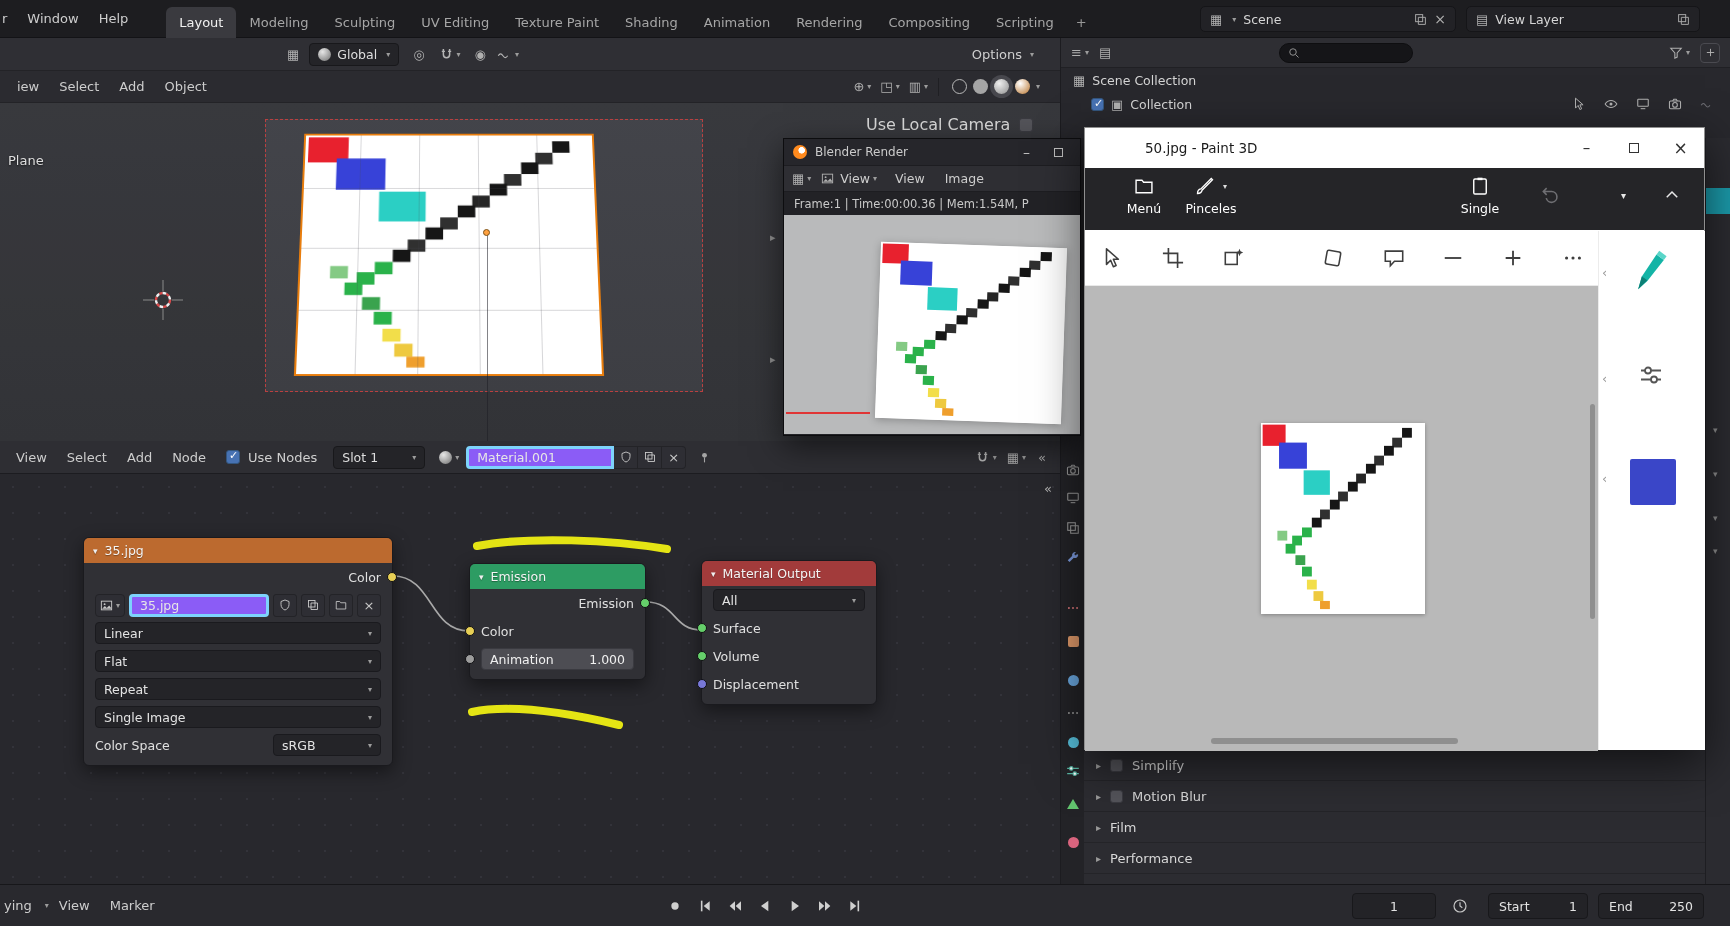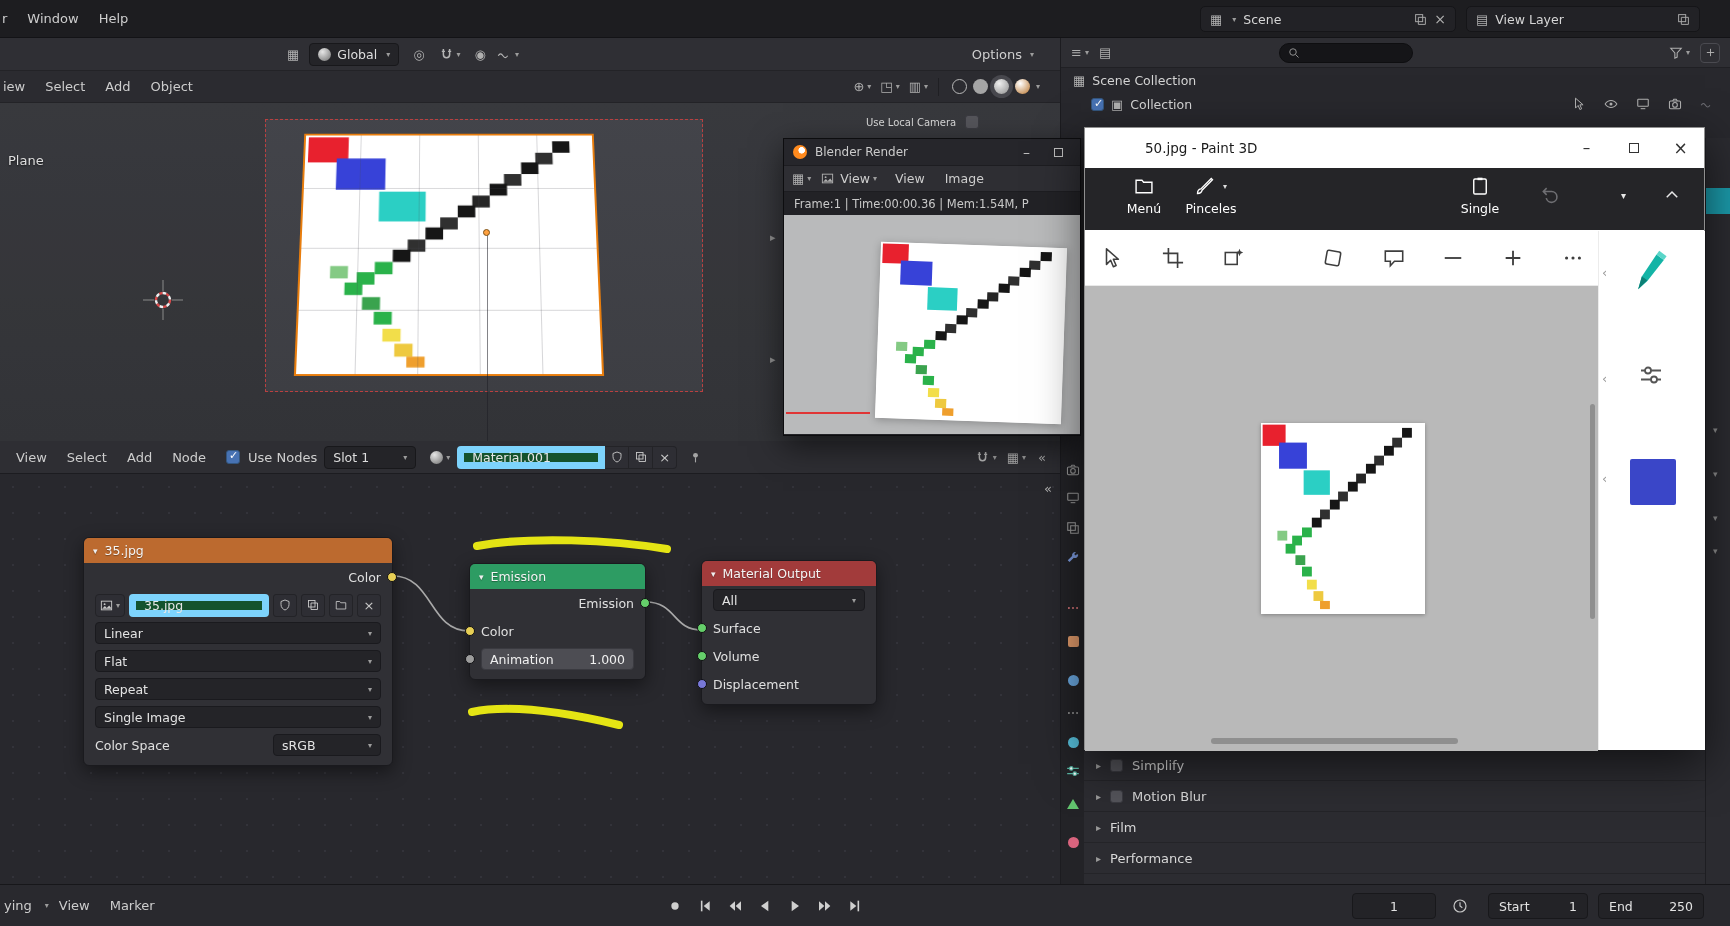--- a/index.html
+++ b/index.html
@@ -32,32 +32,32 @@
 .sph.on{box-shadow:0 0 0 4px #47474d}
 #vp-canvas{position:absolute;left:0;top:65px;right:0;bottom:0;overflow:hidden;background:linear-gradient(#43444a,#3c3d42)}
 .cam{position:absolute;left:265px;top:16px;width:438px;height:273px;border:1px dashed #b94040;box-shadow:0 0 0 2000px rgba(16,16,20,.22)}
 .plane3d{position:absolute;left:298px;top:22px;width:302px;height:250px;background:#fff;border:2px solid #e87d0d;transform:perspective(620px) rotateX(10deg);transform-origin:50% 62%}
 .plane3d .part{position:absolute;inset:0;filter:blur(.5px)}
 .pgrid{position:absolute;inset:0;background-image:linear-gradient(rgba(70,70,80,.22) 1px,transparent 1px),linear-gradient(90deg,rgba(70,70,80,.22) 1px,transparent 1px);background-size:61px 63px;background-position:-4px -6px}
 .vline{position:absolute;left:487px;top:130px;width:1px;height:208px;background:rgba(30,30,36,.55)}
 .odot{position:absolute;left:483px;top:126px;width:7px;height:7px;border-radius:50%;background:#ffa13f;border:1px solid #7c5218}
 .cursor3d{position:absolute;left:141px;top:175px}
 .vplabel{position:absolute;left:8px;top:50px;color:#dfdfdf;font-size:13px;text-shadow:0 1px 2px rgba(0,0,0,.6)}
-.localcam{position:absolute;left:866px;top:12px;display:flex;align-items:center;gap:9px;color:#d8d8d8;font-size:10px}
+.localcam{position:absolute;left:866px;top:12px;display:flex;align-items:center;gap:9px;color:#d8d8d8;font-size:16px}
 .rarrow{position:absolute;color:#8f8f8f;font-size:11px}
 
 .cb{width:14px;height:14px;border-radius:3px;background:#54545a;border:1px solid #3a3a40;position:relative;display:inline-block;flex:none}
 .cb.on{background:#4772b3;border-color:#33567e}
 .cb.on::after{content:"✓";position:absolute;left:2px;top:-2px;font-size:11px;color:#fff}
 .cb.small{width:13px;height:13px}
 
 #shader{position:absolute;left:0;top:441px;width:1060px;height:443px;background:#28282d;overflow:hidden;z-index:1}
 #shader-header{position:relative;height:33px;background:#2e2e33;border-bottom:1px solid #1c1c20;display:flex;align-items:center;padding:0 6px;z-index:6}
 .fgroup{display:flex;align-items:center;height:23px}
-.nfield{height:23px;background:#14532d;border:7px solid #7dd3fc;display:flex;align-items:center;padding:0 8px;color:#e6e6e6;font-size:12.5px;border-radius:4px 0 0 4px}
+.nfield{height:23px;background:#8b5cf6;border:3px solid #7dd3fc;display:flex;align-items:center;padding:0 8px;color:#e6e6e6;font-size:12.5px;border-radius:4px 0 0 4px}
 .fbtn{height:23px;min-width:24px;background:#2e2e34;border:1px solid #232327;display:flex;align-items:center;justify-content:center;color:#c9c9c9;font-size:13px;padding:0 4px}
 .fgroup .fbtn{border-left:none}
 .fgroup .fbtn:last-child{border-radius:0 4px 4px 0}
 #shader-canvas{position:absolute;left:0;top:33px;width:1060px;height:410px;background-image:radial-gradient(circle,#33333a 1px,rgba(0,0,0,0) 1.4px);background-size:26px 26px}
 .wires,.annot{position:absolute;left:0;top:0;pointer-events:none}
 .wires path{stroke:#a9a9a9;stroke-width:1.6;fill:none}
 .annot{z-index:5}
 .annot path{stroke:#e4e414;stroke-width:8;fill:none;stroke-linecap:round}
 .node{position:absolute;background:#303035;border:1px solid #1a1a1e;border-radius:6px;box-shadow:0 6px 18px rgba(0,0,0,.45);z-index:3;font-size:12.5px;color:#e0e0e0;padding-bottom:6px}
 .nh{height:25px;display:flex;align-items:center;gap:7px;padding:0 9px;border-radius:5px 5px 0 0;color:#f4f4f4;text-shadow:0 1px 1px rgba(0,0,0,.35)}
@@ -263,20 +263,33 @@
       </symbol>
 </defs>
 </svg>
 
 <div id="screen">
 
   <header id="topbar">
     <span class="menu" style="padding-left:2px">r</span>
     <span class="menu">Window</span>
     <span class="menu">Help</span>
+    <nav class="tabs">
+      <span class="tab active">Layout</span>
+      <span class="tab">Modeling</span>
+      <span class="tab">Sculpting</span>
+      <span class="tab">UV Editing</span>
+      <span class="tab">Texture Paint</span>
+      <span class="tab">Shading</span>
+      <span class="tab">Animation</span>
+      <span class="tab">Rendering</span>
+      <span class="tab">Compositing</span>
+      <span class="tab">Scripting</span>
+      <span class="tab add">+</span>
+    </nav>
     <div class="idblock" style="left:1200px;width:256px">
       <span class="gicon">▦</span>
         <span class="car">▾</span>
       <span style="flex:1">Scene</span>
       <svg class="ic" width="13" height="13" style="color:#a9a9a9">
           <use href="#i-copy"></use>
         </svg>
       <span class="gicon" style="font-size:14px">×</span>
     </div>
     <div class="idblock" style="left:1466px;width:234px">
@@ -306,21 +319,21 @@
           <use href="#i-wave"></use>
         </svg>
       <span class="car">▾</span>
       <div style="flex:1"></div>
       <div class="row" style="margin-right:26px;gap:5px">
         <span>Options</span>
           <span class="car">▾</span>
       </div>
     </div>
     <div class="vrow2">
-      <span class="menu" style="padding-left:3px">iew</span>
+      <span class="menu" style="padding-left:17px">iew</span>
       <span class="menu">Select</span>
       <span class="menu">Add</span>
       <span class="menu">Object</span>
       <div style="flex:1"></div>
       <span class="gicon">⊕</span>
         <span class="car">▾</span>
       <span class="gicon" style="margin-left:9px">◳</span>
         <span class="car">▾</span>
       <span class="gicon" style="margin-left:9px">▥</span>
         <span class="car">▾</span>
@@ -385,21 +398,21 @@
   </section>
 
   <section id="shader">
     <div id="shader-header">
       <span class="menu">View</span>
       <span class="menu">Select</span>
       <span class="menu">Add</span>
       <span class="menu">Node</span>
       <span class="cb on" style="margin-left:10px"></span>
       <span style="margin-left:8px">Use Nodes</span>
-      <div class="hsel" style="margin-left:7px;width:92px">
+      <div class="hsel" style="margin-left:16px;width:92px">
         <span>Slot 1</span>
         <span class="car" style="margin-left:auto">▾</span>
       </div>
       <span class="sphmini" style="margin-left:14px"></span>
         <span class="car">▾</span>
       <div class="fgroup" style="margin-left:7px">
         <span class="nfield" style="width:148px">Material.001</span>
         <span class="fbtn">
             <svg class="ic" width="12" height="12">
               <use href="#i-shield"></use>

